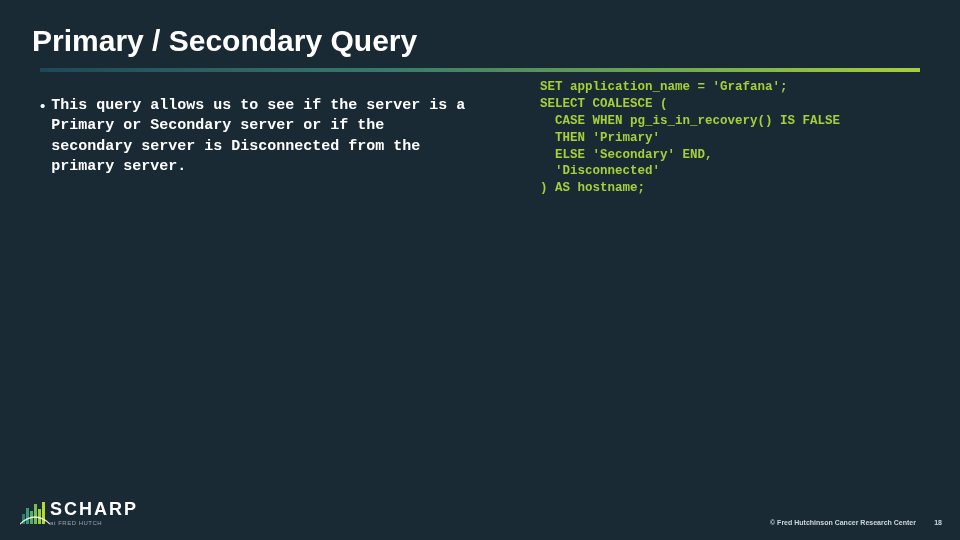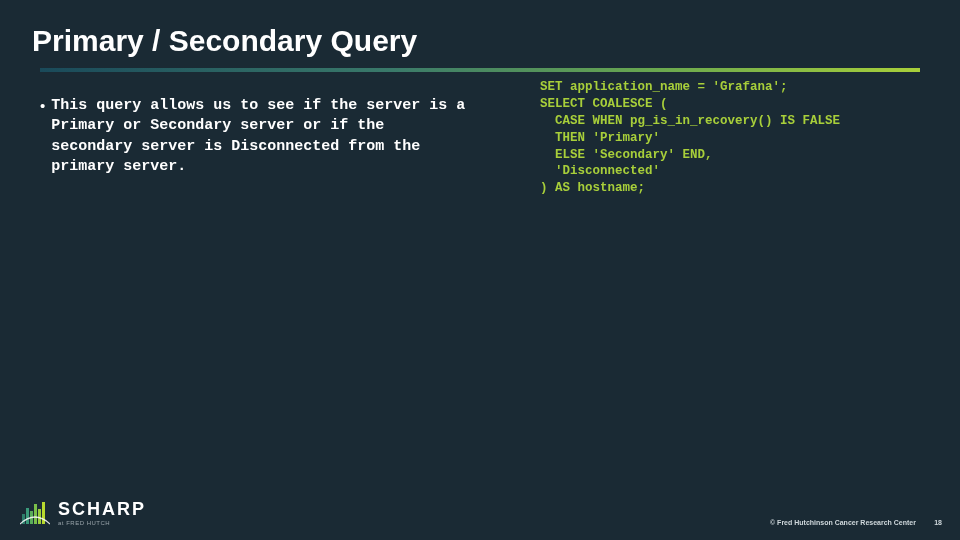--- a/index.html
+++ b/index.html
@@ -66,21 +66,20 @@
     color: #a8cf3a;
     white-space: pre;
     font-weight: bold;
   }
   .footer-logo {
     position: absolute;
     left: 20px;
     bottom: 14px;
     display: flex;
     align-items: center;
-    gap: 8px;
   }
   .logo-mark {
     width: 30px;
     height: 26px;
     position: relative;
   }
   .logo-mark svg { display: block; }
   .logo-text {
     display: flex;
     flex-direction: column;

